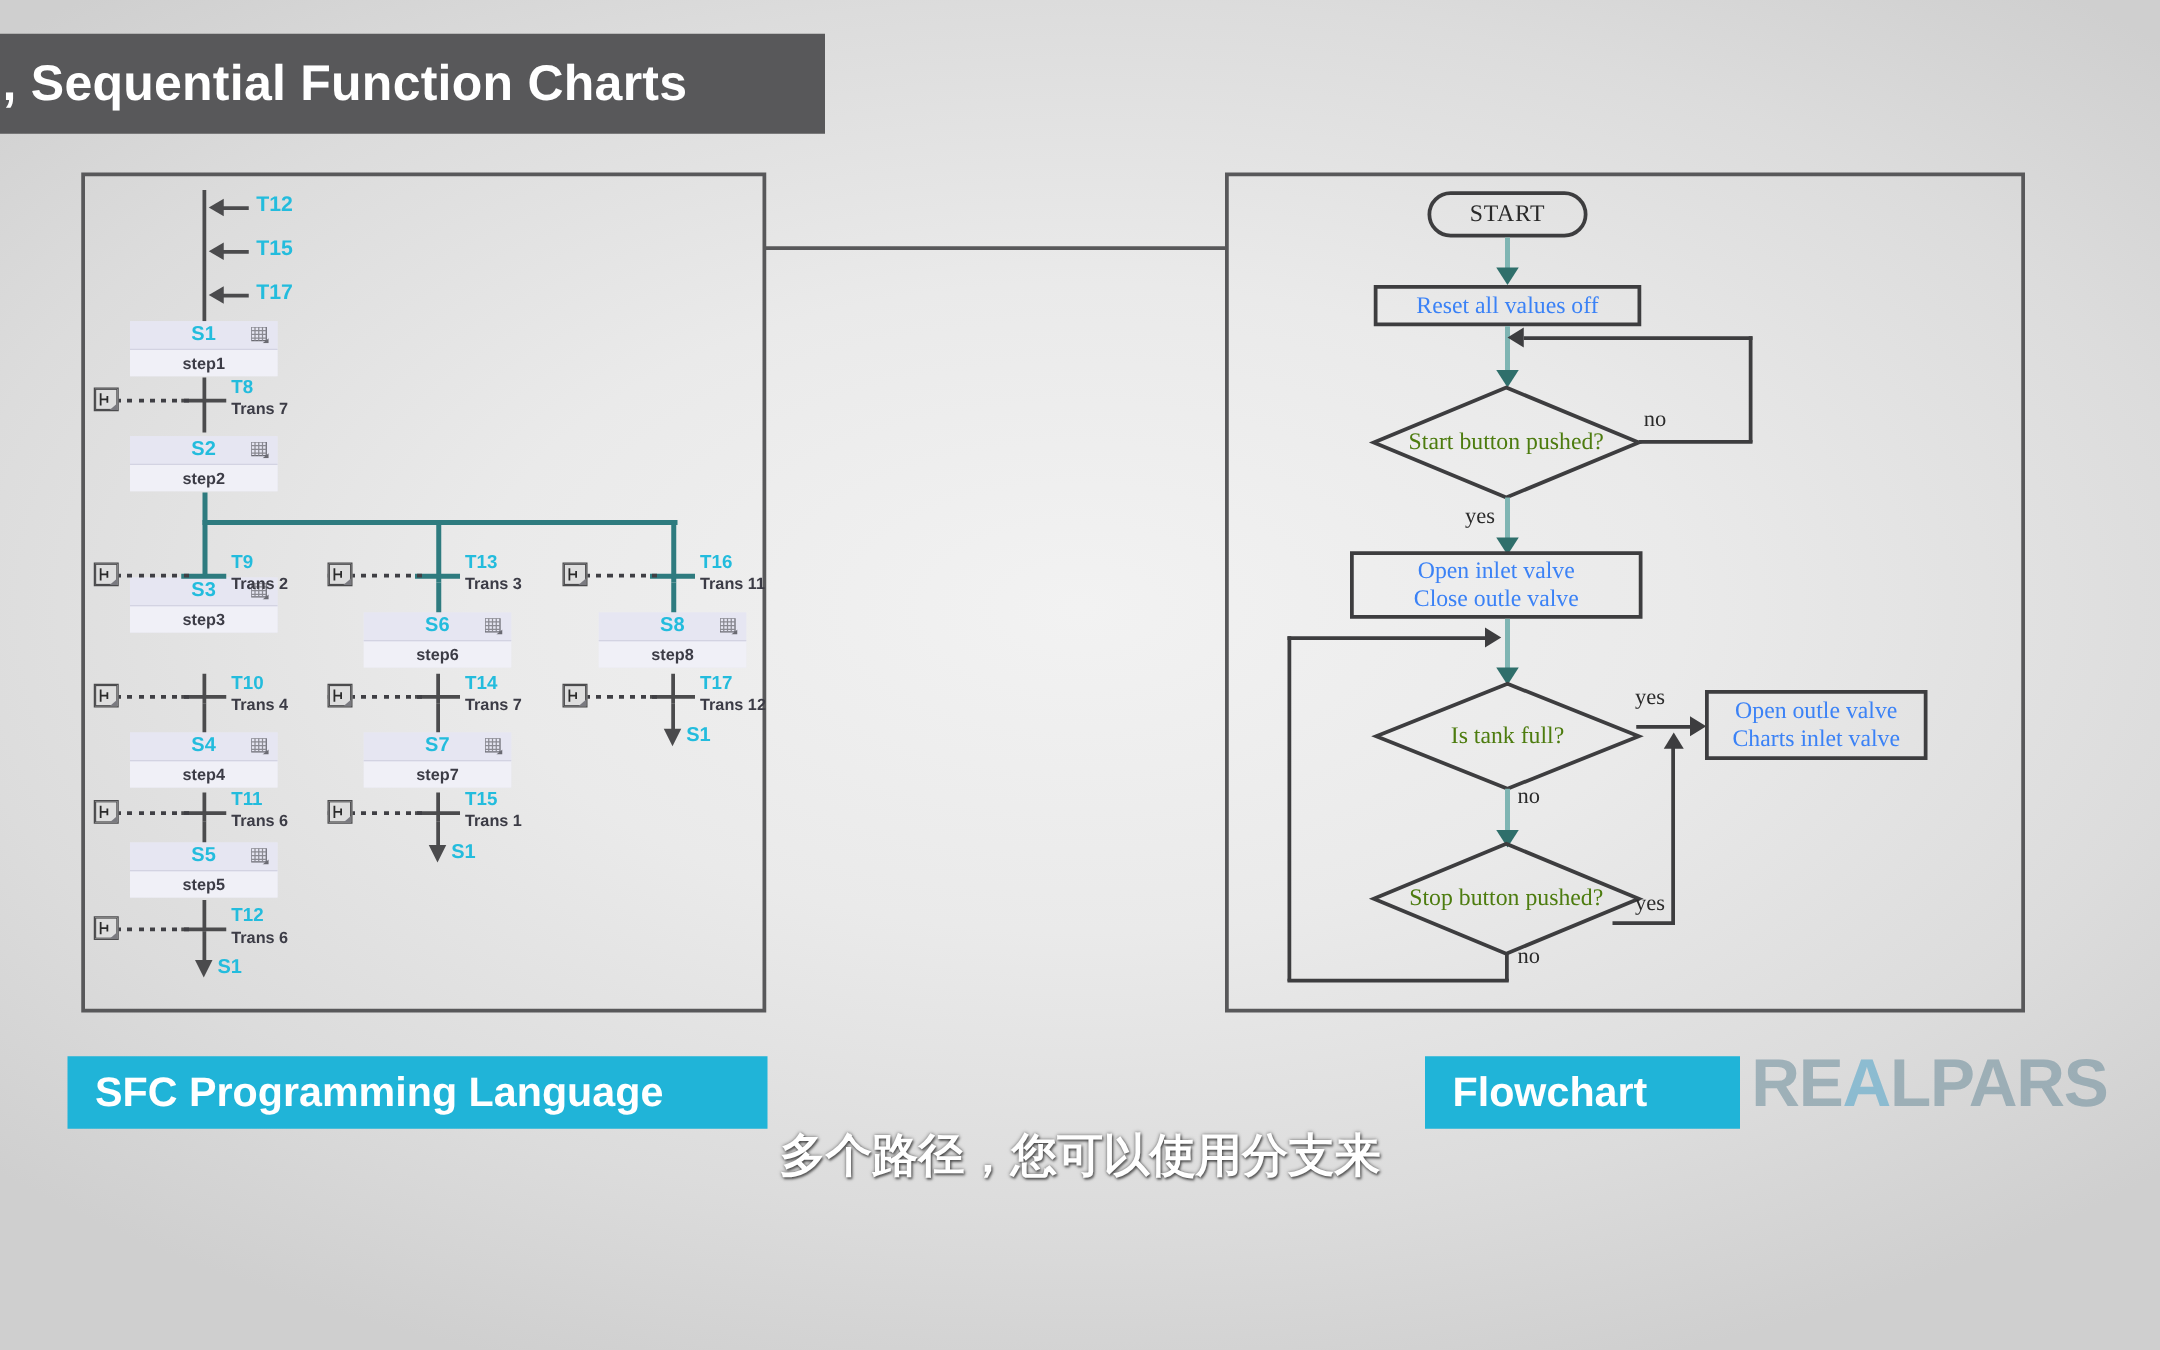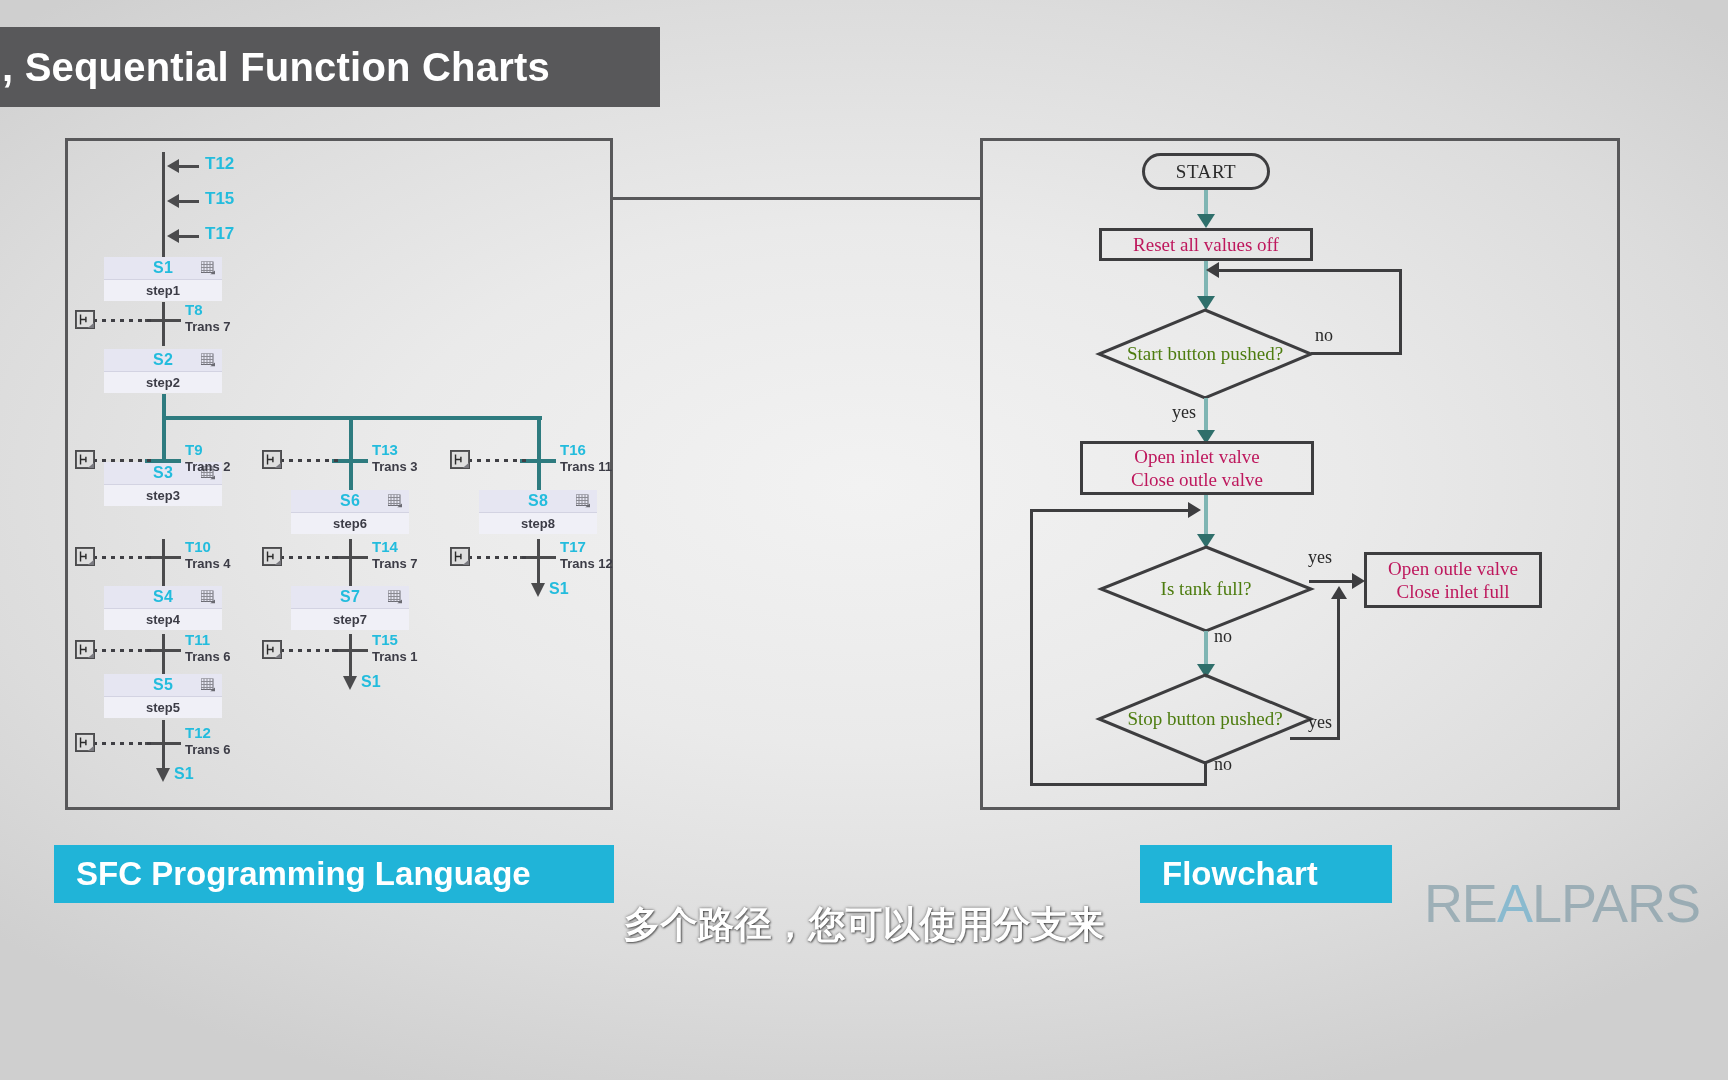--- a/index.html
+++ b/index.html
@@ -106,21 +106,21 @@
   .fc-term {
     position: absolute; border: 3px solid #3d3d3f; border-radius: 24px;
     display: flex; align-items: center; justify-content: center;
     background: transparent;
   }
   .fc-box {
     position: absolute; border: 3px solid #3d3d3f;
     display: flex; align-items: center; justify-content: center;
     text-align: center; background: transparent;
   }
-  .fc-box .inner { font-family: "Liberation Serif", serif; font-size: 19px; color: #be185d; line-height: 1.22; }
+  .fc-box .inner { font-family: "Liberation Serif", serif; font-size: 19px; color: #3b82f6; line-height: 1.22; }
   .fc-term .inner { font-family: "Liberation Serif", serif; font-size: 19px; color: #2a2a2a; letter-spacing: .6px; }
 
   .fc-dia { position: absolute; }
   .fc-dia svg { display: block; overflow: visible; }
   .fc-dia .dlabel {
     position: absolute; left: 0; top: 0; width: 100%; height: 100%;
     display: flex; align-items: center; justify-content: center;
     font-family: "Liberation Serif", serif; font-size: 19px; color: #4d7c0f;
   }
 
@@ -143,23 +143,23 @@
   .banner {
     position: absolute; background: #20b4d8;
     display: flex; align-items: center; padding: 0 22px;
   }
   .banner .btxt { color: #fff; font-size: 33px; font-weight: 700; white-space: nowrap; }
   #sfc-banner { left: 54px; top: 845px; width: 560px; height: 58px; }
   #flow-banner { left: 1140px; top: 845px; width: 252px; height: 58px; }
 
   
   #watermark {
-    position: absolute; right: 28px; top: 836px;
-    font-size: 54px; font-weight: 400; letter-spacing: -1px;
-    color: #6d8e9c; opacity: .55; white-space: nowrap; margin-top: 36px;
+    position: absolute; right: 42px; top: 836px;
+    font-size: 54px; font-weight: 700; letter-spacing: -1px;
+    color: #6d8e9c; opacity: .55; white-space: nowrap;
   }
   #watermark .a { color: #4da3c9; }
 
   
   #subtitle {
     position: absolute; left: 0; right: 0; top: 900px;
     text-align: center; color: #ffffff;
     font-size: 37px; font-weight: 700;
     text-shadow: 0 0 3px rgba(0,0,0,.55), 1px 1px 2px rgba(0,0,0,.5);
   }
@@ -509,21 +509,21 @@
     <polygon points="107,2 212,44 107,86 2,44" fill="none" stroke="#3d3d3f" stroke-width="3"></polygon>
   </svg>
   <div class="dlabel">Is tank full?</div>
 </div>
 <div class="fc-lbl" style="left:1308px; top:547px;">yes</div>
 <div class="fl h" style="left:1309px; top:580px; width:52px;"></div>
 <div class="ahead-r" style="left:1352px; top:573px;"></div>
 
 <div class="fc-box" style="left:1364px; top:552px; width:178px; height:56px;">
   <span class="inner" style="white-space:pre-line;">Open outle valve
-Close inlet full</span>
+Charts inlet valve</span>
 </div>
 
 <div class="fl v teal" style="left:1204px; top:631px; width:4px; height:42px;"></div>
 <div class="ahead-d" style="left:1197px; top:664px;"></div>
 <div class="fc-lbl" style="left:1214px; top:626px;">no</div>
 
 <div class="fc-dia" style="left:1097px; top:673px; width:216px; height:92px;">
   <svg width="216" height="92" viewBox="0 0 216 92">
     <polygon points="108,2 214,46 108,90 2,46" fill="none" stroke="#3d3d3f" stroke-width="3"></polygon>
   </svg>

